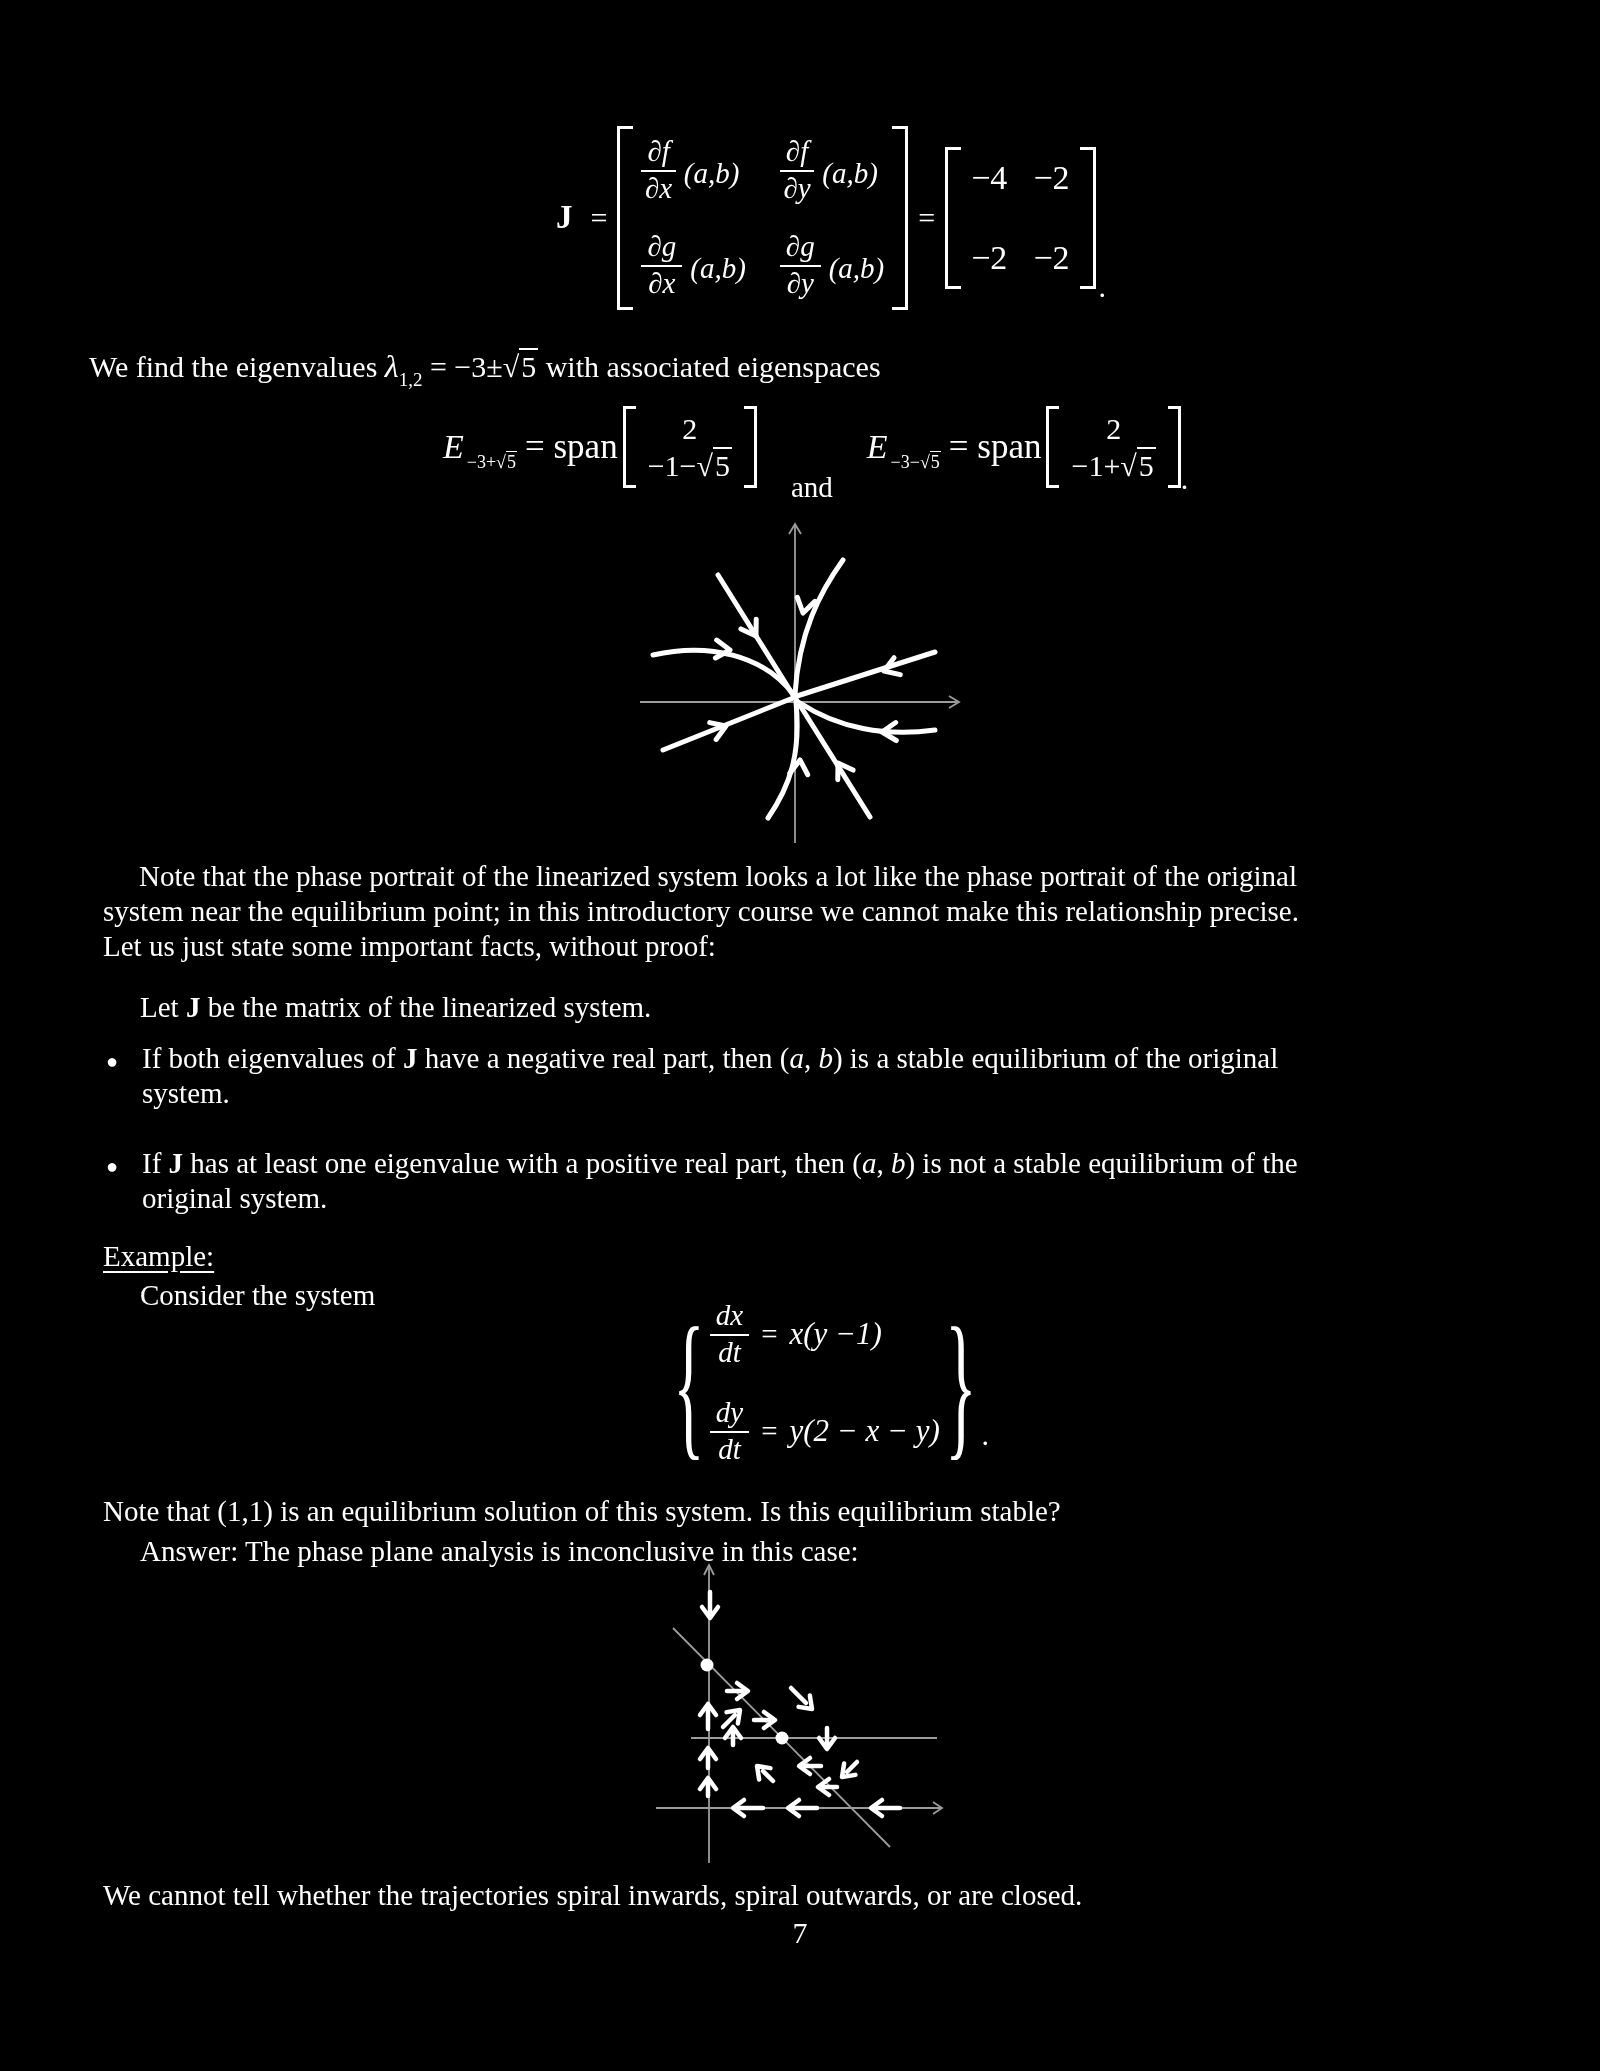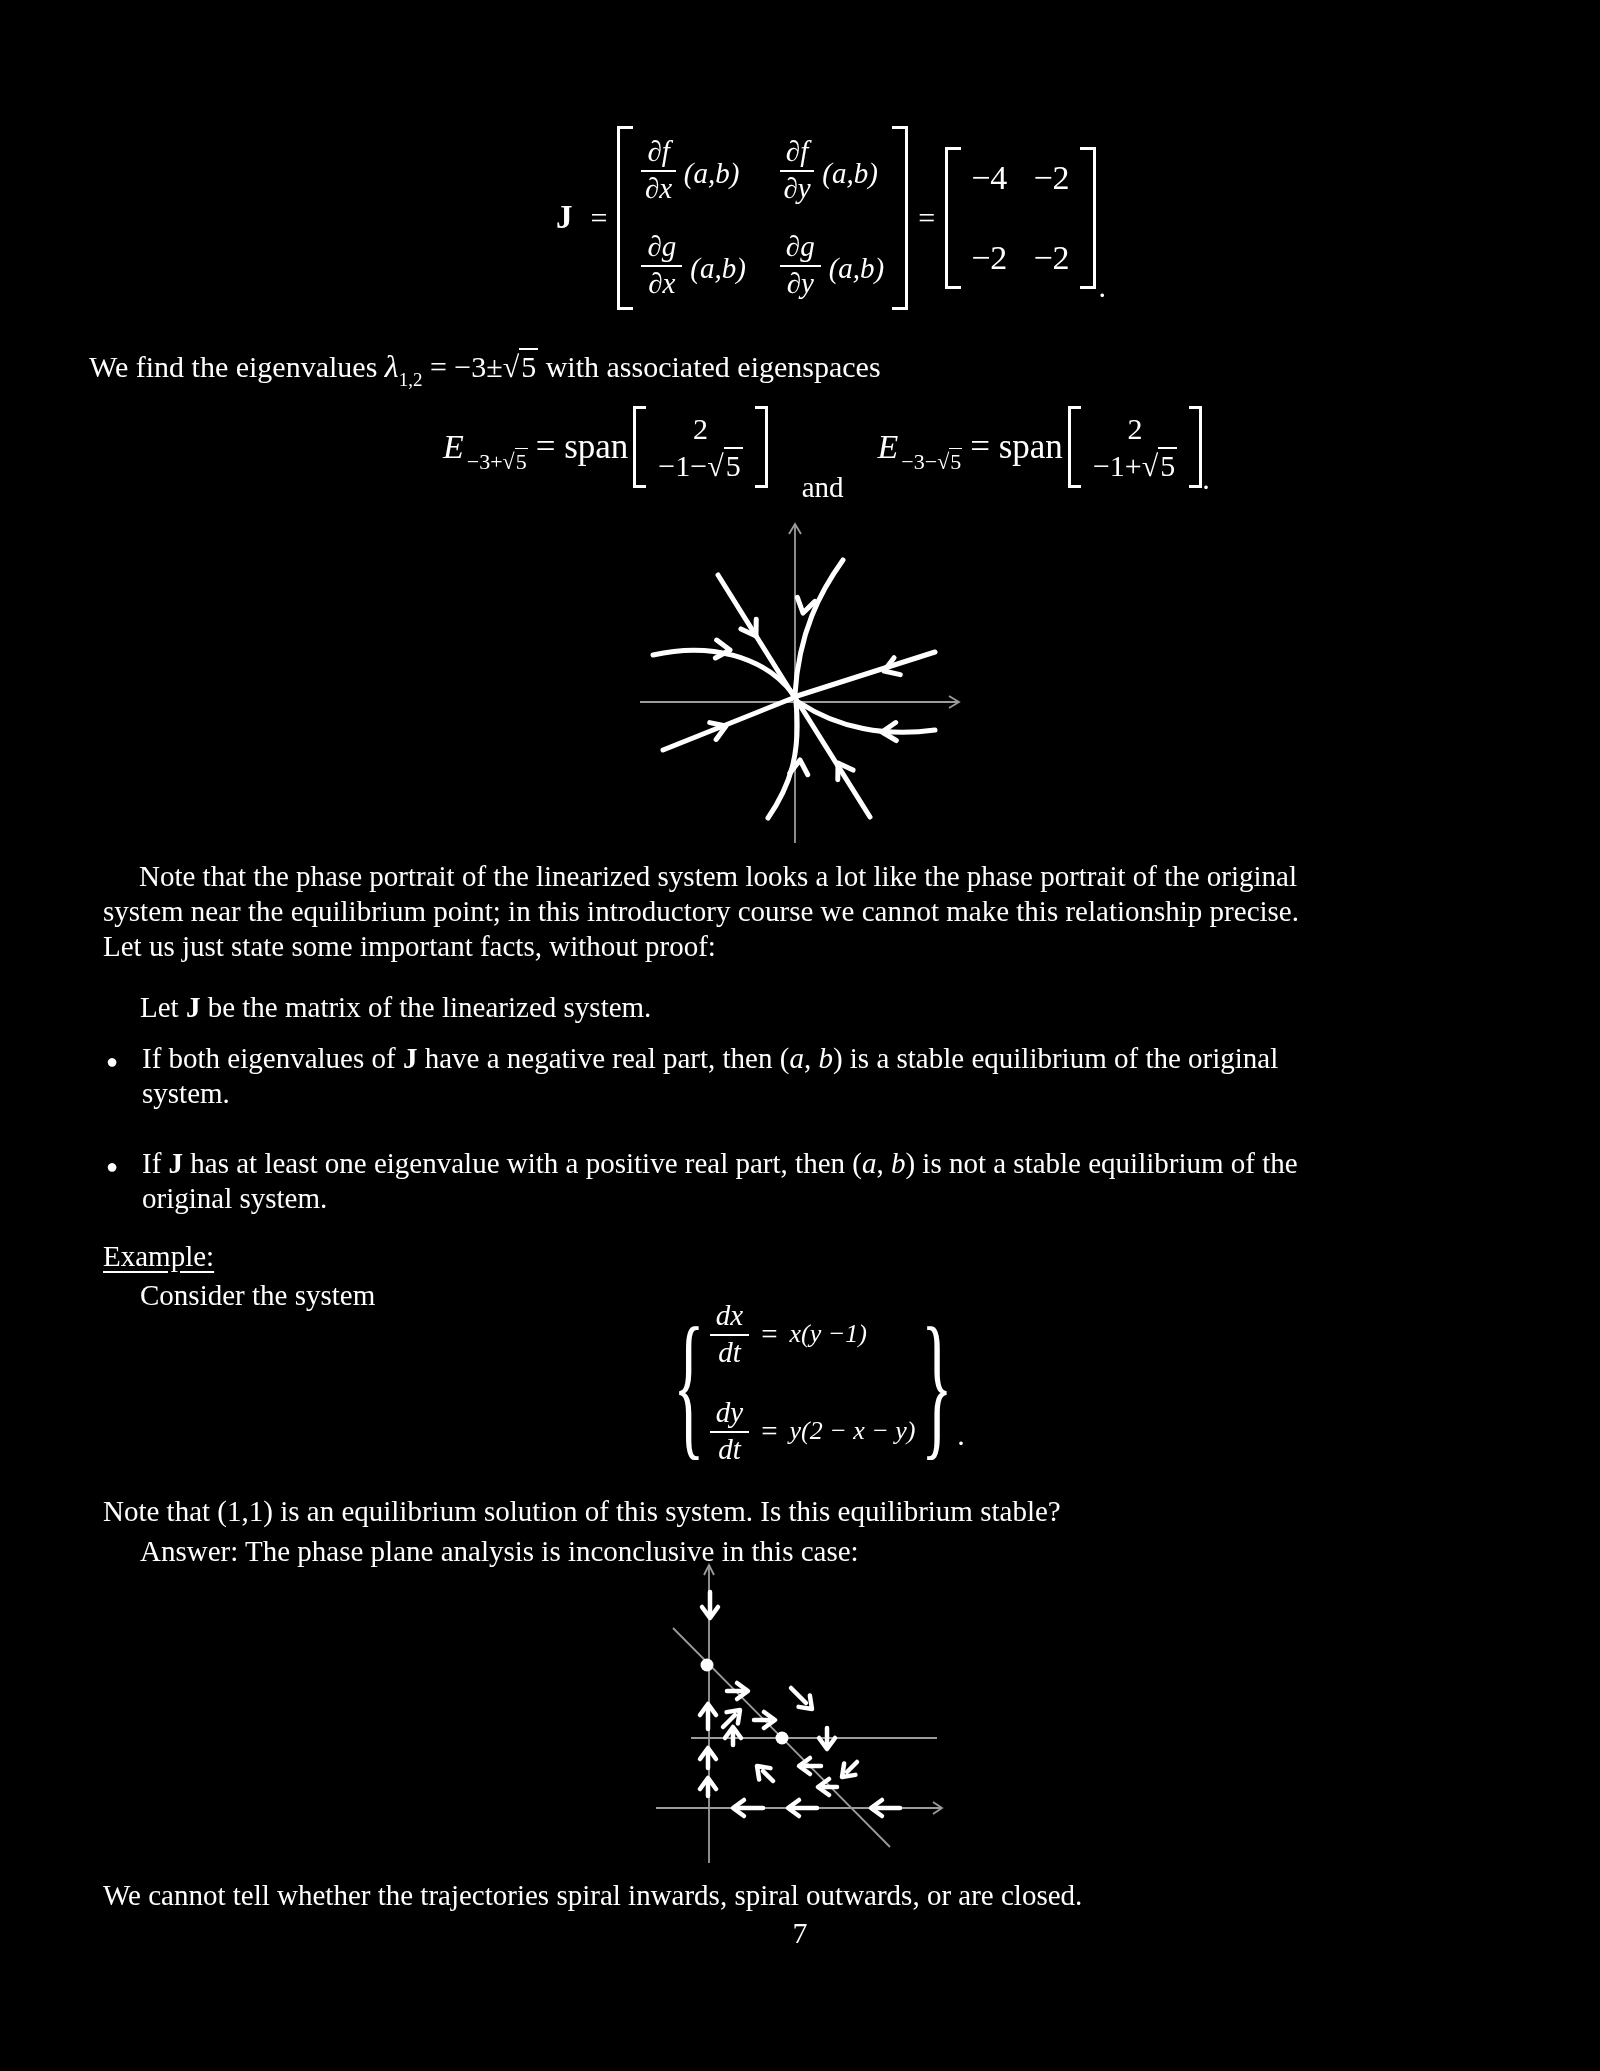--- a/index.html
+++ b/index.html
@@ -26,21 +26,21 @@
   .jlhs{font-size:33px;margin-right:8px;}
   .eqsign{font-size:30px;margin:0 10px;}
   .endper{font-size:30px;align-self:flex-end;transform:translateY(-6px);margin-left:3px;}
   .sq{display:inline;}
   .srad{border-top:2px solid #fff;padding:0 2px;}
   .sub{font-size:19px;vertical-align:-9px;}
   
   .eigrow{display:flex;align-items:center;}
   .eig{display:flex;align-items:center;}
   .E{font-style:italic;font-size:34px;}
-  .esub{font-size:22px;transform:translateY(15px);margin:0 8px 0 3px;white-space:nowrap;}
+  .esub{font-size:18px;transform:translateY(15px);margin:0 8px 0 3px;white-space:nowrap;}
   .esub .srad{border-top:1.5px solid #fff;padding:0 1px;}
   .rel{font-size:35px;margin-right:5px;white-space:nowrap;}
   .vwrap{display:flex;align-items:stretch;}
   .vbrk{width:10px;border:3px solid #fff;border-right:none;}
   .vbrk.r{border:3px solid #fff;border-left:none;}
   .vec{display:flex;flex-direction:column;align-items:center;font-size:30px;
        padding:4px 12px;line-height:37px;}
   .conj{font-size:29px;margin:0 34px;align-self:flex-end;transform:translateY(16px);}
   .eigper{font-size:30px;align-self:flex-end;transform:translateY(8px);}
   
@@ -48,21 +48,21 @@
   .bullet .dot{width:36px;font-size:20px;transform:translateY(3px);}
   
   .underl{text-decoration:underline;text-underline-offset:5px;}
   
   .odewrap{display:flex;align-items:center;}
   .brace{font-size:62px;line-height:62px;display:inline-block;
          transform:scaleY(2.6) scaleX(1.05);font-weight:400;margin:0 6px;}
   .odecol{display:flex;flex-direction:column;row-gap:28px;}
   .oderow{display:flex;align-items:center;gap:12px;font-size:29px;}
   .oderow .frac{font-style:italic;}
-  .oderhs{font-style:italic;font-size:26px;}
+  .oderhs{font-style:italic;font-size:31px;}
   .odeper{font-size:30px;align-self:flex-end;transform:translateY(-14px);}
   
   .axis{stroke:#9c9c9c;stroke-width:1.8;fill:none;}
   .traj{stroke:#fff;stroke-width:5;fill:none;stroke-linecap:round;}
   .ah{stroke:#fff;stroke-width:5;fill:none;stroke-linejoin:round;stroke-linecap:round;}
   .fa{stroke:#fff;stroke-width:4.5;fill:none;stroke-linejoin:round;stroke-linecap:round;}
   .dotp{fill:#fff;stroke:none;}
   .pagenum{width:1600px;text-align:center;font-size:30px;}
 </style>
 </head>

